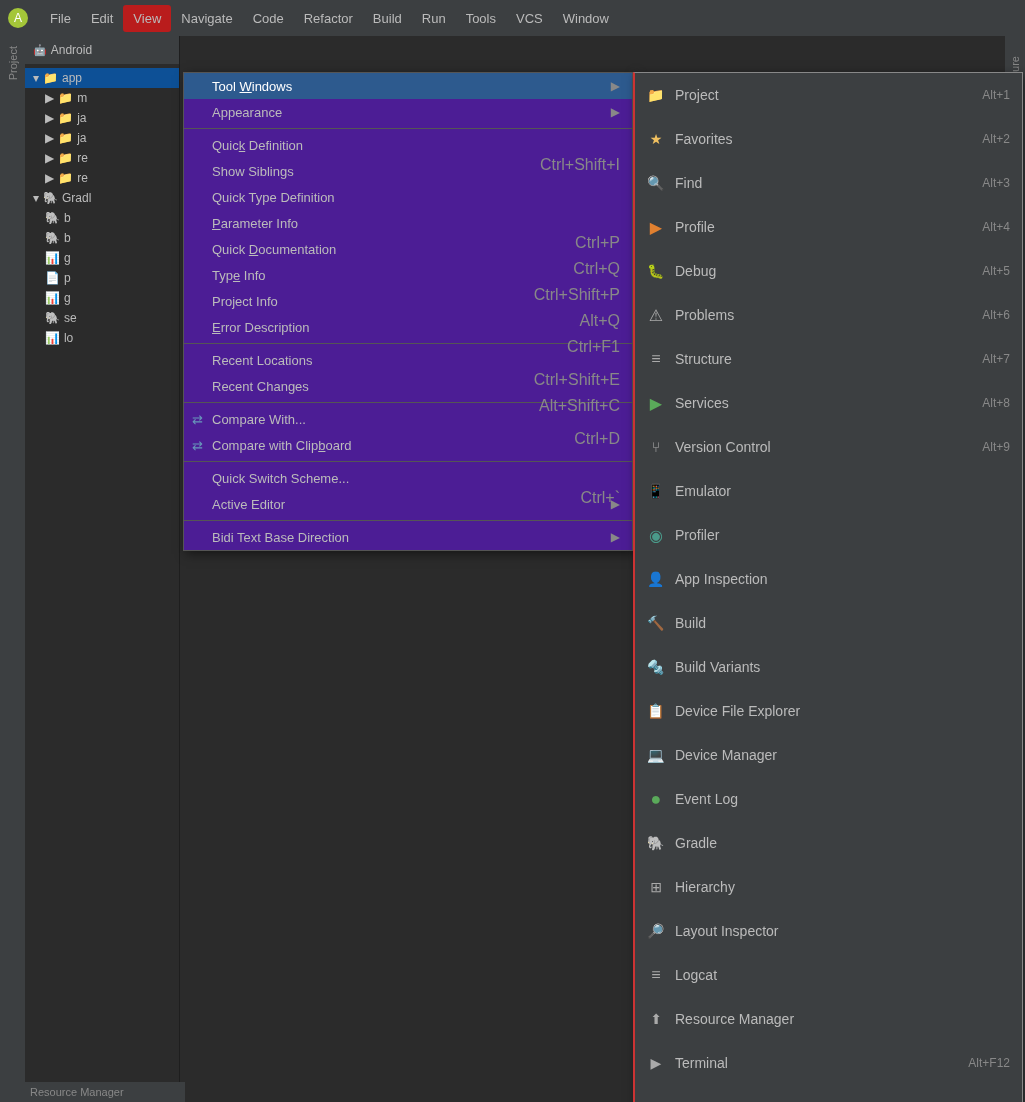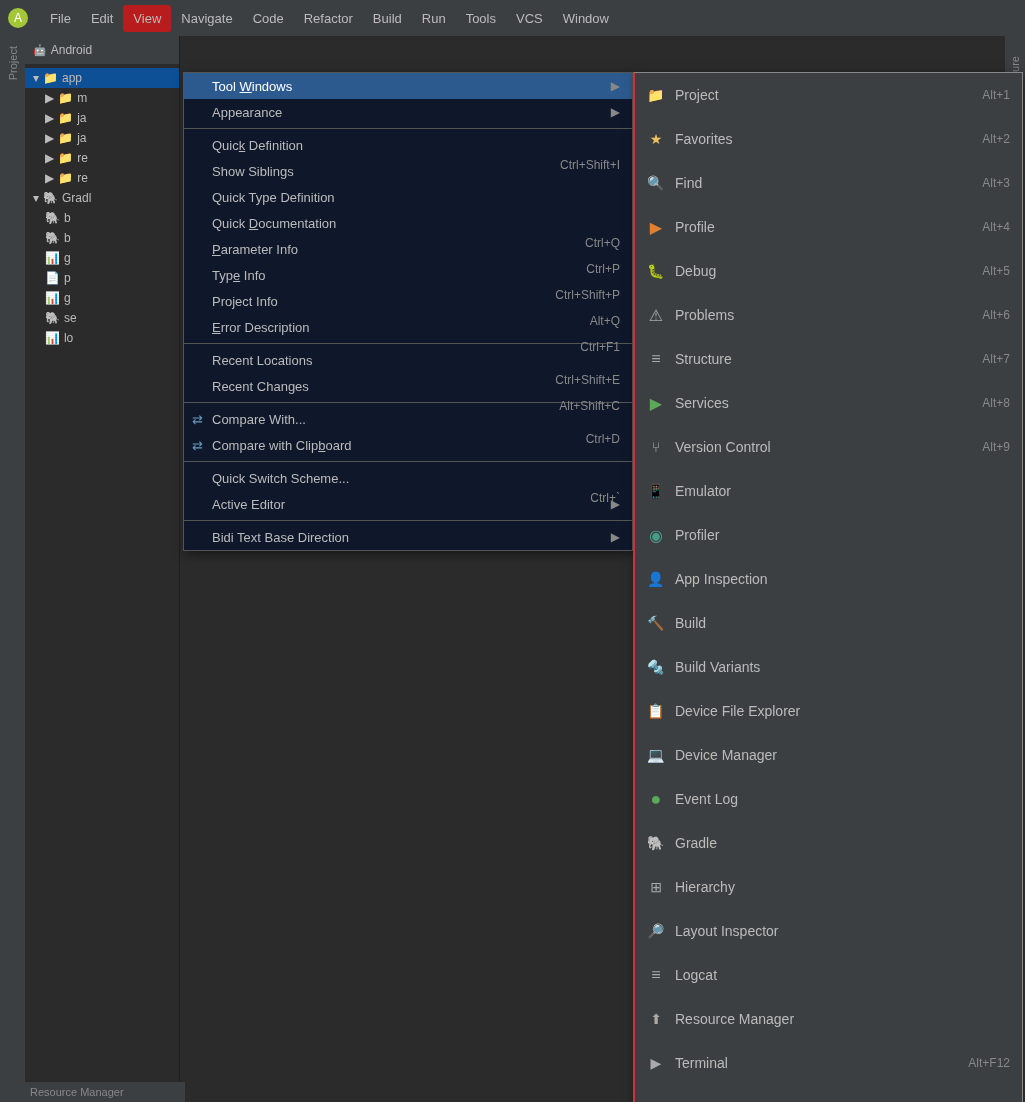--- a/index.html
+++ b/index.html
@@ -113,38 +113,38 @@
       pointer-events: none;
       z-index: 200;
     }
 
     
     .view-menu {
       position: absolute;
       top: 0;
       left: 183px;
       width: 450px;
-      background: #0f172a;
+      background: #4c1d95;
       border: 1px solid #555;
       box-shadow: 3px 3px 10px rgba(0,0,0,0.5);
       pointer-events: all;
     }
     .menu-item {
       display: flex;
       align-items: center;
       justify-content: space-between;
       padding: 5px 12px 5px 28px;
       cursor: pointer;
       color: #bbbbbb;
       position: relative;
       height: 26px;
     }
     .menu-item.highlighted { background: #2d5a8e; color: white; }
     .menu-item-left { display: flex; align-items: center; gap: 8px; }
-    .menu-item-shortcut { color: #888; font-size: 12px; margin-top: 40px; }
+    .menu-item-shortcut { color: #888; font-size: 16px; margin-top: 40px; }
     .menu-item-arrow { color: #888; font-size: 12px; }
     .menu-separator {
       height: 1px;
       background: #555;
       margin: 3px 0;
     }
 
     
     .tool-windows-menu {
       position: absolute;
@@ -319,29 +319,29 @@
             <span>Show Siblings</span>
           </div>
       </div>
       <div class="menu-item">
         <div class="menu-item-left">
             <span>Quick Type Definition</span>
           </div>
       </div>
       <div class="menu-item">
         <div class="menu-item-left">
+            <span><span style="text-decoration:underline;">P</span>arameter Info</span>
+          </div>
+        <span class="menu-item-shortcut">Ctrl+P</span>
+      </div>
+      <div class="menu-item">
+        <div class="menu-item-left">
             <span>Quick <span style="text-decoration:underline;">D</span>ocumentation</span>
           </div>
         <span class="menu-item-shortcut">Ctrl+Q</span>
-      </div>
-      <div class="menu-item">
-        <div class="menu-item-left">
-            <span><span style="text-decoration:underline;">P</span>arameter Info</span>
-          </div>
-        <span class="menu-item-shortcut">Ctrl+P</span>
       </div>
       <div class="menu-item">
         <div class="menu-item-left">
             <span>Typ<span style="text-decoration:underline;">e</span> Info</span>
           </div>
         <span class="menu-item-shortcut">Ctrl+Shift+P</span>
       </div>
       <div class="menu-item">
         <div class="menu-item-left">
             <span>Project Info</span>

